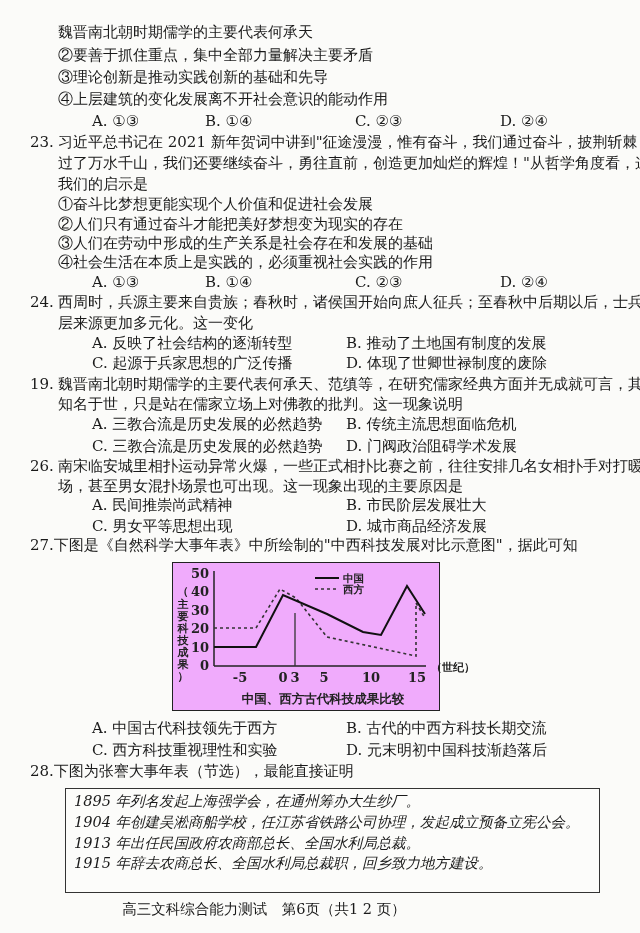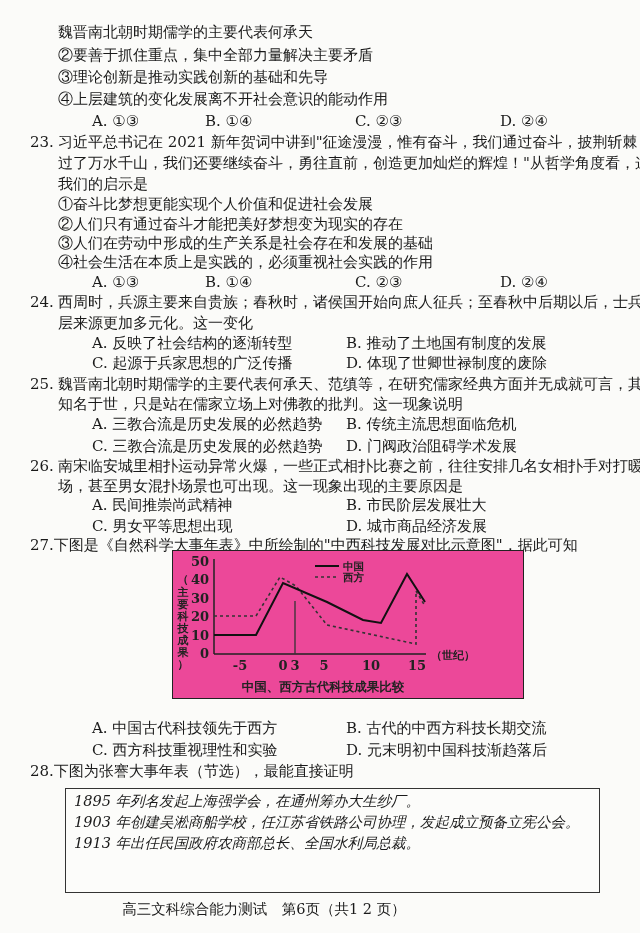--- a/index.html
+++ b/index.html
@@ -11,22 +11,22 @@
   }
   .line { position:absolute; white-space:nowrap; line-height:20px; height:20px; }
   .q { left:30px; }
   .ind { left:58px; }
   .opt { left:58px;margin-left:34px; }
   .optC2 { left:355px; }
   .optD4 { left:500px; }
   .optBh { left:346px; }
   .num { display:inline-block; width:28px; }
   #chart-box {
-    position:absolute; left:172px; top:550px; width:352px; height:149px;
-    border:1.5px solid #222; box-sizing:border-box; background:#ec4899;
+    position:absolute; left:172px; top:562px; width:268px; height:149px;
+    border:1.5px solid #222; box-sizing:border-box; background:#f0abfc;
   }
   #chart-svg { position:absolute; left:0; top:0; }
   #table-box {
     position:absolute; left:65px; top:788px; width:535px; height:105px;
     border:1.5px solid #333; box-sizing:border-box; background:#fcfcfa;
   }
   .trow { position:absolute; left:8px; white-space:nowrap; line-height:20px; font-size:14.5px;font-style:italic; }
   #footer { position:absolute; left:0; width:528px; top:900px; text-align:center; font-size:14.5px; }
   .svgtext { font-family:"DejaVu Serif","Liberation Serif",serif; }
 </style>
@@ -59,21 +59,21 @@
 <div class="line q" style="top:292px">
   <span class="num">24.</span><span>西周时，兵源主要来自贵族；春秋时，诸侯国开始向庶人征兵；至春秋中后期以后，士兵阶</span>
 </div>
 <div class="line ind" style="top:313px">层来源更加多元化。这一变化</div>
 <div class="line opt" style="top:333px">A. 反映了社会结构的逐渐转型</div>
 <div class="line optBh" style="top:333px">B. 推动了土地国有制度的发展</div>
 <div class="line opt" style="top:353px">C. 起源于兵家思想的广泛传播</div>
 <div class="line optBh" style="top:353px">D. 体现了世卿世禄制度的废除</div>
 
 <div class="line q" style="top:374px">
-  <span class="num">25.</span><span>魏晋南北朝时期儒学的主要代表何承天、范缜等，在研究儒家经典方面并无成就可言，其</span>
+  <span class="num">19.</span><span>魏晋南北朝时期儒学的主要代表何承天、范缜等，在研究儒家经典方面并无成就可言，其</span>
 </div>
 <div class="line ind" style="top:394px">知名于世，只是站在儒家立场上对佛教的批判。这一现象说明</div>
 <div class="line opt" style="top:414px">A. 三教合流是历史发展的必然趋势</div>
 <div class="line optBh" style="top:414px">B. 传统主流思想面临危机</div>
 <div class="line opt" style="top:436px">C. 三教合流是历史发展的必然趋势</div>
 <div class="line optBh" style="top:436px">D. 门阀政治阻碍学术发展</div>
 
 <div class="line q" style="top:456px">
   <span class="num">26.</span><span>南宋临安城里相扑运动异常火爆，一些正式相扑比赛之前，往往安排几名女相扑手对打暖</span>
 </div>
@@ -144,17 +144,18 @@
 <div class="line optBh" style="top:718px">B. 古代的中西方科技长期交流</div>
 <div class="line opt" style="top:740px">C. 西方科技重视理性和实验</div>
 <div class="line optBh" style="top:740px">D. 元末明初中国科技渐趋落后</div>
 
 <div class="line" style="top:761px;left:30px">
   <span>28.</span><span>下图为张謇大事年表（节选），最能直接证明</span>
 </div>
 
 <div id="table-box">
   <div class="trow" style="top:2px">1895 年列名发起上海强学会，在通州筹办大生纱厂。</div>
-  <div class="trow" style="top:23px">1903 年创建吴淞商船学校，任江苏省铁路公司协理，发起成立预备立宪公会。</div>
+  <div class="trow" style="top:23px">1904 年创建吴淞商船学校，任江苏省铁路公司协理，发起成立预备立宪公会。</div>
   <div class="trow" style="top:44px">1913 年出任民国政府农商部总长、全国水利局总裁。</div>
+  <div class="trow" style="top:64px">1915 年辞去农商总长、全国水利局总裁职，回乡致力地方建设。</div>
 </div>
 
 <div id="footer">高三文科综合能力测试　第6页（共1 2 页）</div>
 
 </body></html>

